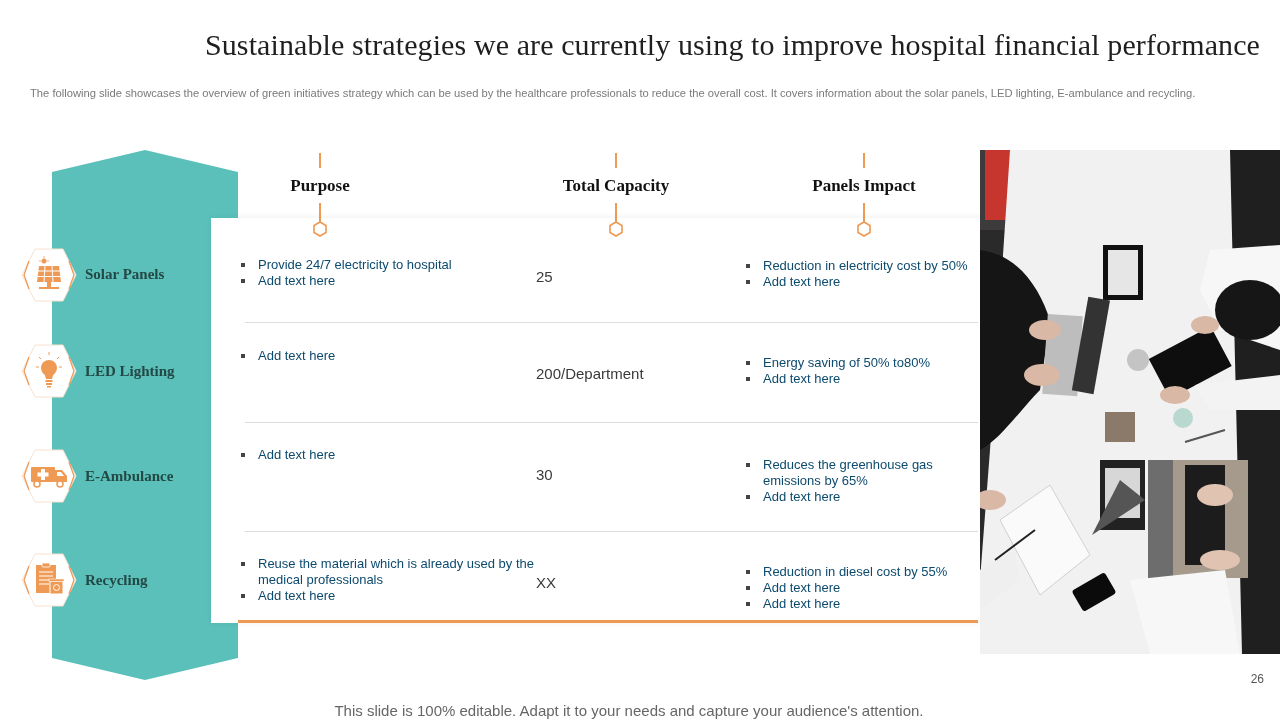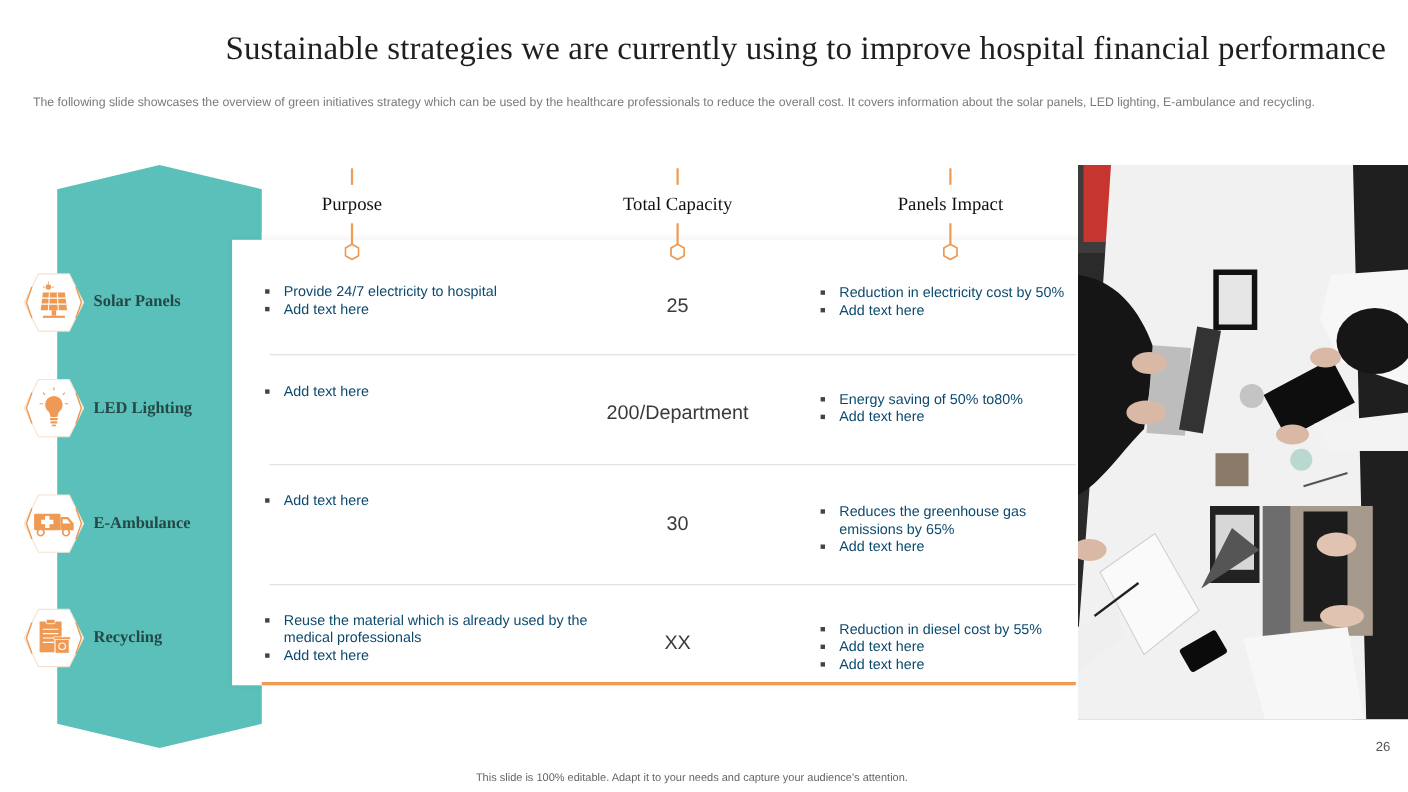--- a/index.html
+++ b/index.html
@@ -27,44 +27,44 @@
   .card-bottom-line {
     position: absolute; left: 238px; top: 620px; width: 740px; height: 3px; background: #ee9a55;
   }
   .header-shade {
     position: absolute; left: 238px; top: 212px; width: 742px; height: 6px;
     background: linear-gradient(#ffffff, #f6f6f6);
   }
 
   .col-head {
     position: absolute; top: 176px; width: 200px; text-align: center;
-    font-family: "Liberation Serif", serif; font-weight: normal; font-size: 17px; color: #111;
+    font-family: "Liberation Serif", serif; font-weight: bold; font-size: 17px; color: #111;
   }
   .tick-top { position: absolute; top: 153px; width: 2px; height: 15px; background: #ee9a55; }
   .tick-bot { position: absolute; top: 203px; width: 2px; height: 22px; background: #ee9a55; }
   .tick-hex { position: absolute; top: 221px; width: 14px; height: 16px; }
 
   .row-sep { position: absolute; left: 245px; width: 733px; height: 1px; background: #dddddd; }
 
   .cell-list { position: absolute; list-style: none; font-size: 13px; line-height: 16px; color: #0c4a6e; }
   .cell-list li { position: relative; padding-left: 19px; }
   .cell-list li::before {
     content: ""; position: absolute; left: 2px; top: 6px; width: 4px; height: 4px; background: #444;
   }
-  .cell-value { position: absolute; width: 160px; text-align: center; font-size: 18px; color: #3a3a3a; }
+  .cell-value { position: absolute; width: 160px; text-align: left; font-size: 15px; color: #3a3a3a; }
 
   .hex-icon { position: absolute; width: 56px; height: 56px; }
   .row-label {
     position: absolute; left: 85px; font-family: "Liberation Serif", serif; font-weight: bold;
     font-size: 15px; color: #234845;
   }
 
   .photo { position: absolute; left: 980px; top: 150px; width: 300px; height: 504px; overflow: hidden; background: #e9eaeb; }
 
-  .footer-note { position: absolute; left: 0; top: 702px; width: 1258px; text-align: center; font-size: 10px; color: #666; }
+  .footer-note { position: absolute; left: 0; top: 702px; width: 1258px; text-align: center; font-size: 15px; color: #666; }
   .page-num { position: absolute; right: 16px; top: 672px; font-size: 12px; color: #555; }
 </style>
 </head>
 <body>
 
 <div class="title">Sustainable strategies we are currently using to improve hospital financial performance</div>
 <div class="subtitle">The following slide showcases the overview of green initiatives strategy which can be used by the healthcare professionals to reduce the overall cost. It covers information about the solar panels, LED lighting, E-ambulance and recycling.</div>
 
 <svg class="band" viewBox="0 0 1280 720">
   <polygon points="52,172 145,150 238,172 238,658 145,680 52,658" fill="#5bc0ba"></polygon>

